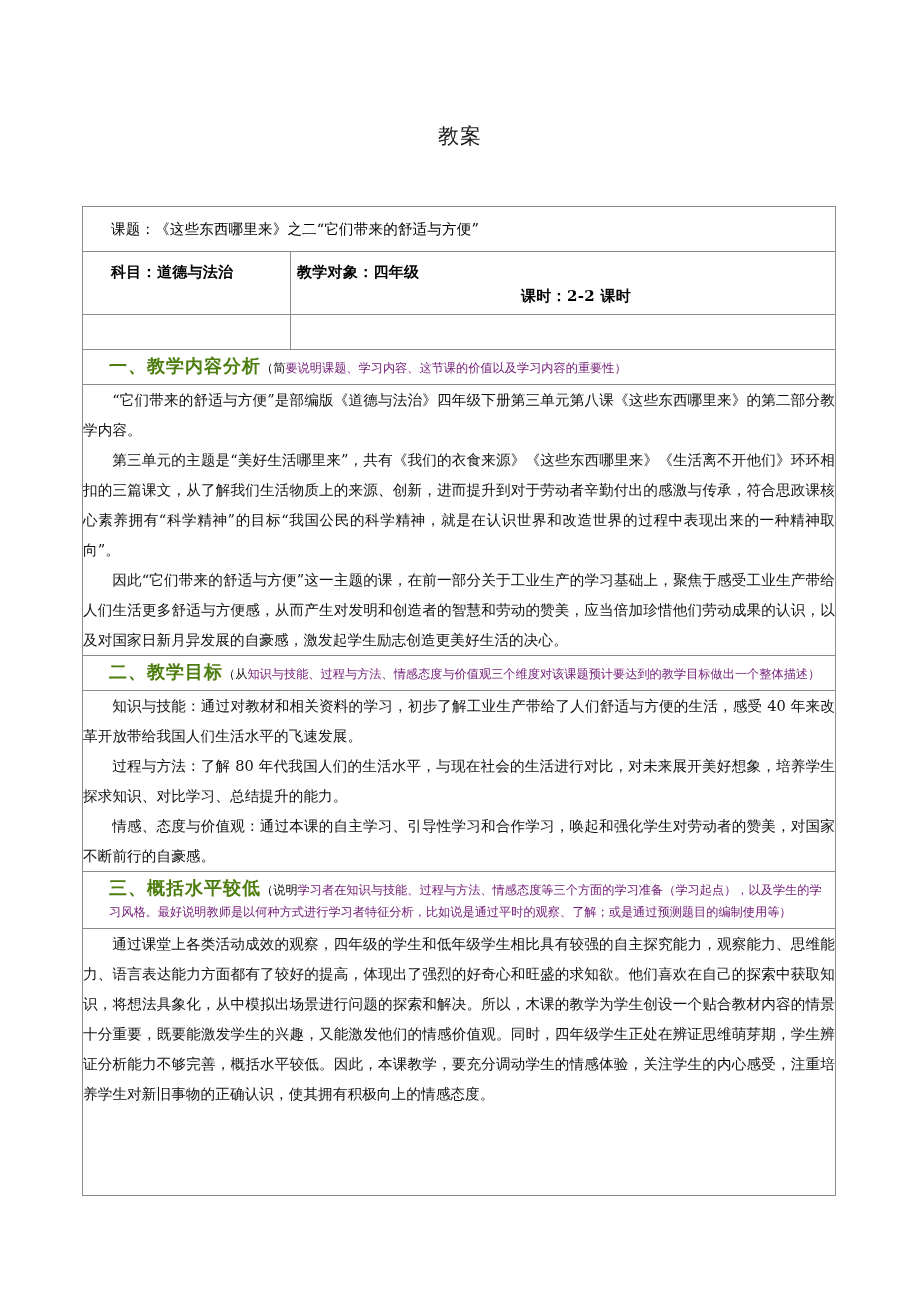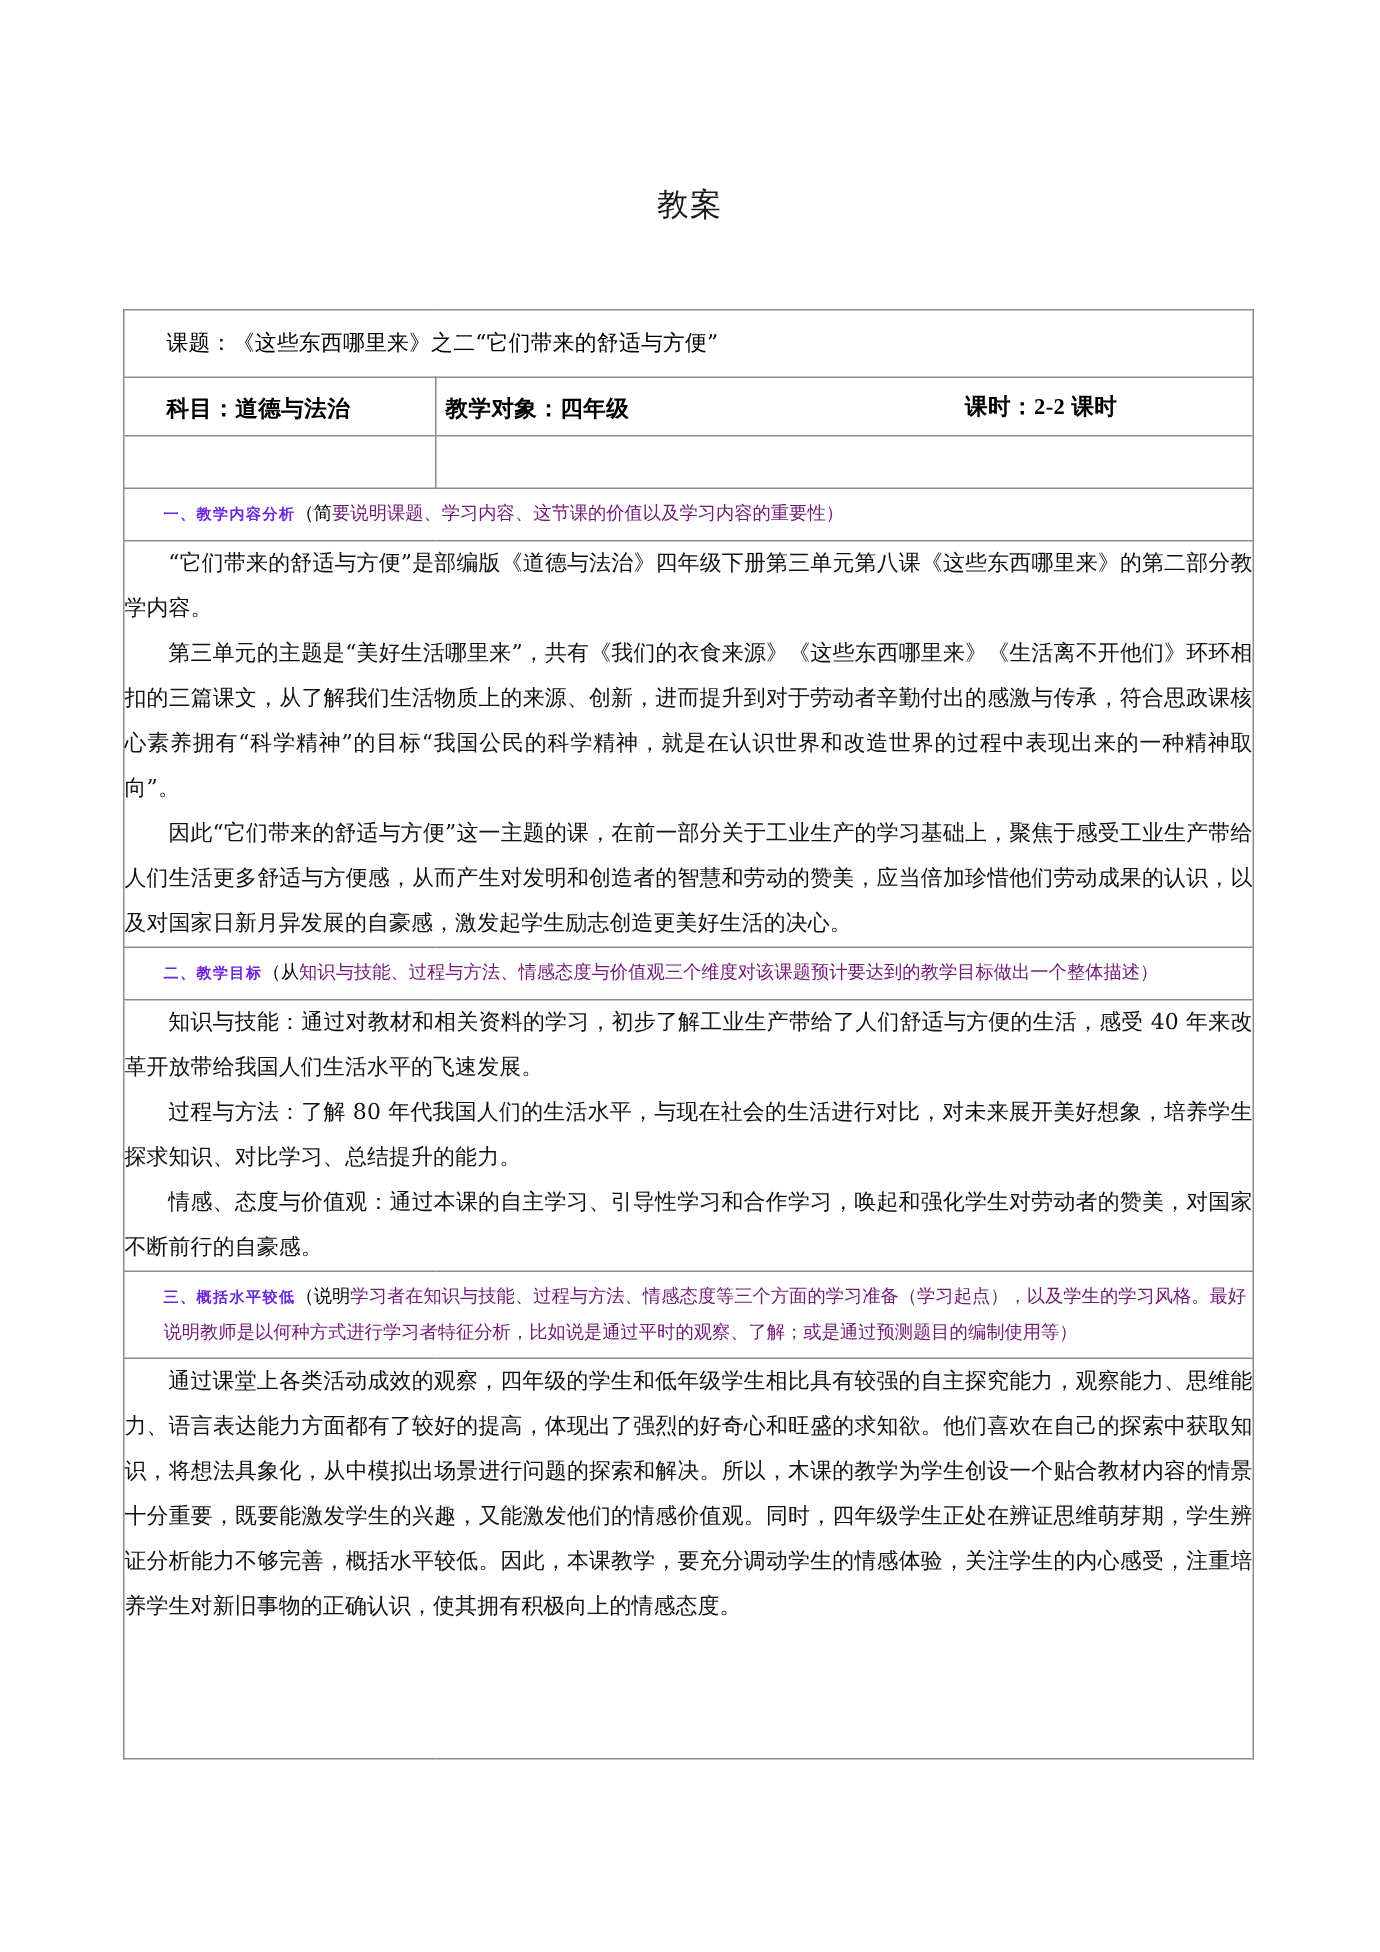--- a/index.html
+++ b/index.html
@@ -66,46 +66,46 @@
   .meta-text {
     font-size: 15px;
     font-weight: bold;
     line-height: 24px;
     padding: 8px 4px 6px 28px;
     white-space: nowrap;
     letter-spacing: 0.3px;
   }
   .meta-text.obj {
     padding-left: 6px;
+    flex-direction: column;
   }
   .meta-inline {
     display: flex;
   }
   .meta-inline .seg-obj {
     flex: 0 0 auto;
   }
   .meta-inline .seg-period {
     margin-left: 224px;
-    font-family: Liberation Serif, serif;
   }
   
   .row-empty td {
     height: 34px;
   }
   
   .sec-head {
     padding: 5px 4px 5px 26px;
     font-size: 13px;
     line-height: 22px;
   }
   .sec-head .num {
     font-weight: bold;
-    font-size: 10px;
+    font-size: 18px;
     letter-spacing: 1px;
-    color: #6d28d9;
+    color: #4d7c0f;
   }
   .sec-head .note {
     font-size: 12.2px;
     color: #701a75;
     letter-spacing: 0px;
   }
   .sec-head .note-lead {
     color: #000;
   }
   

